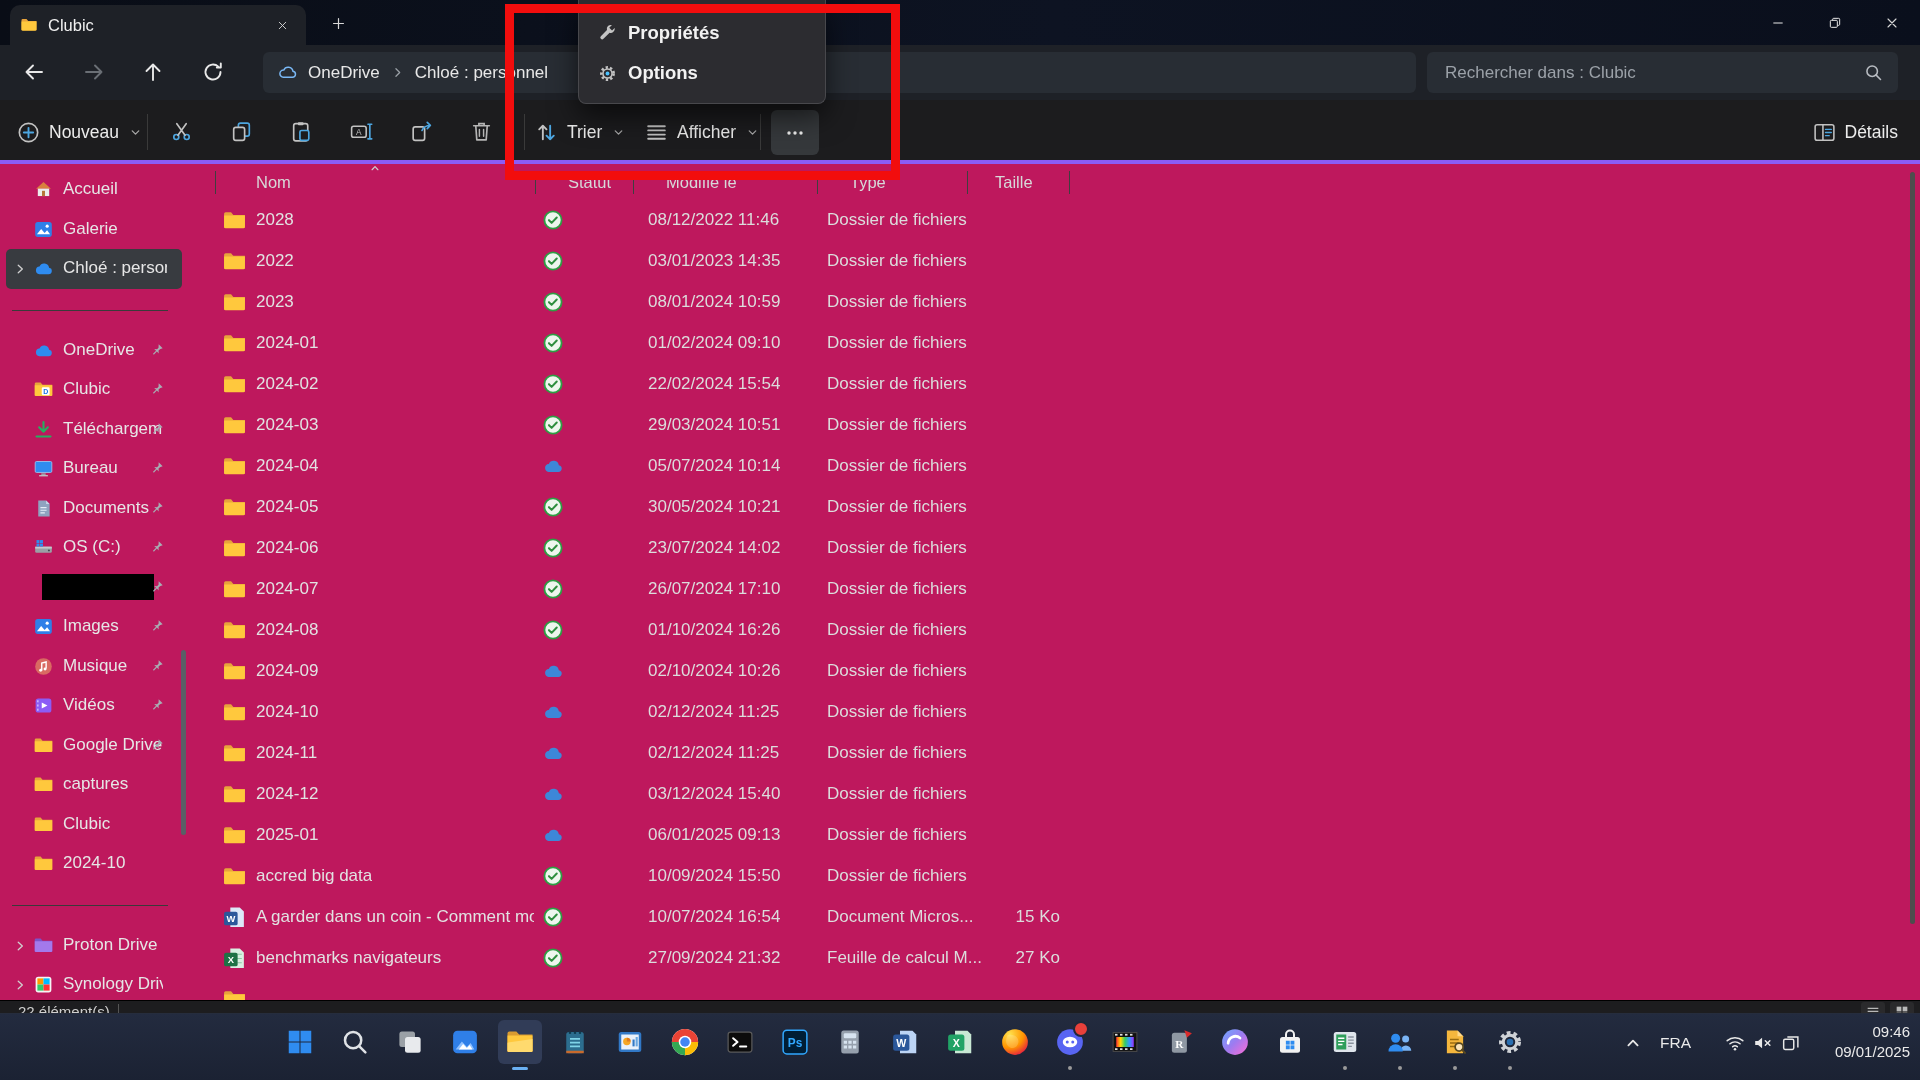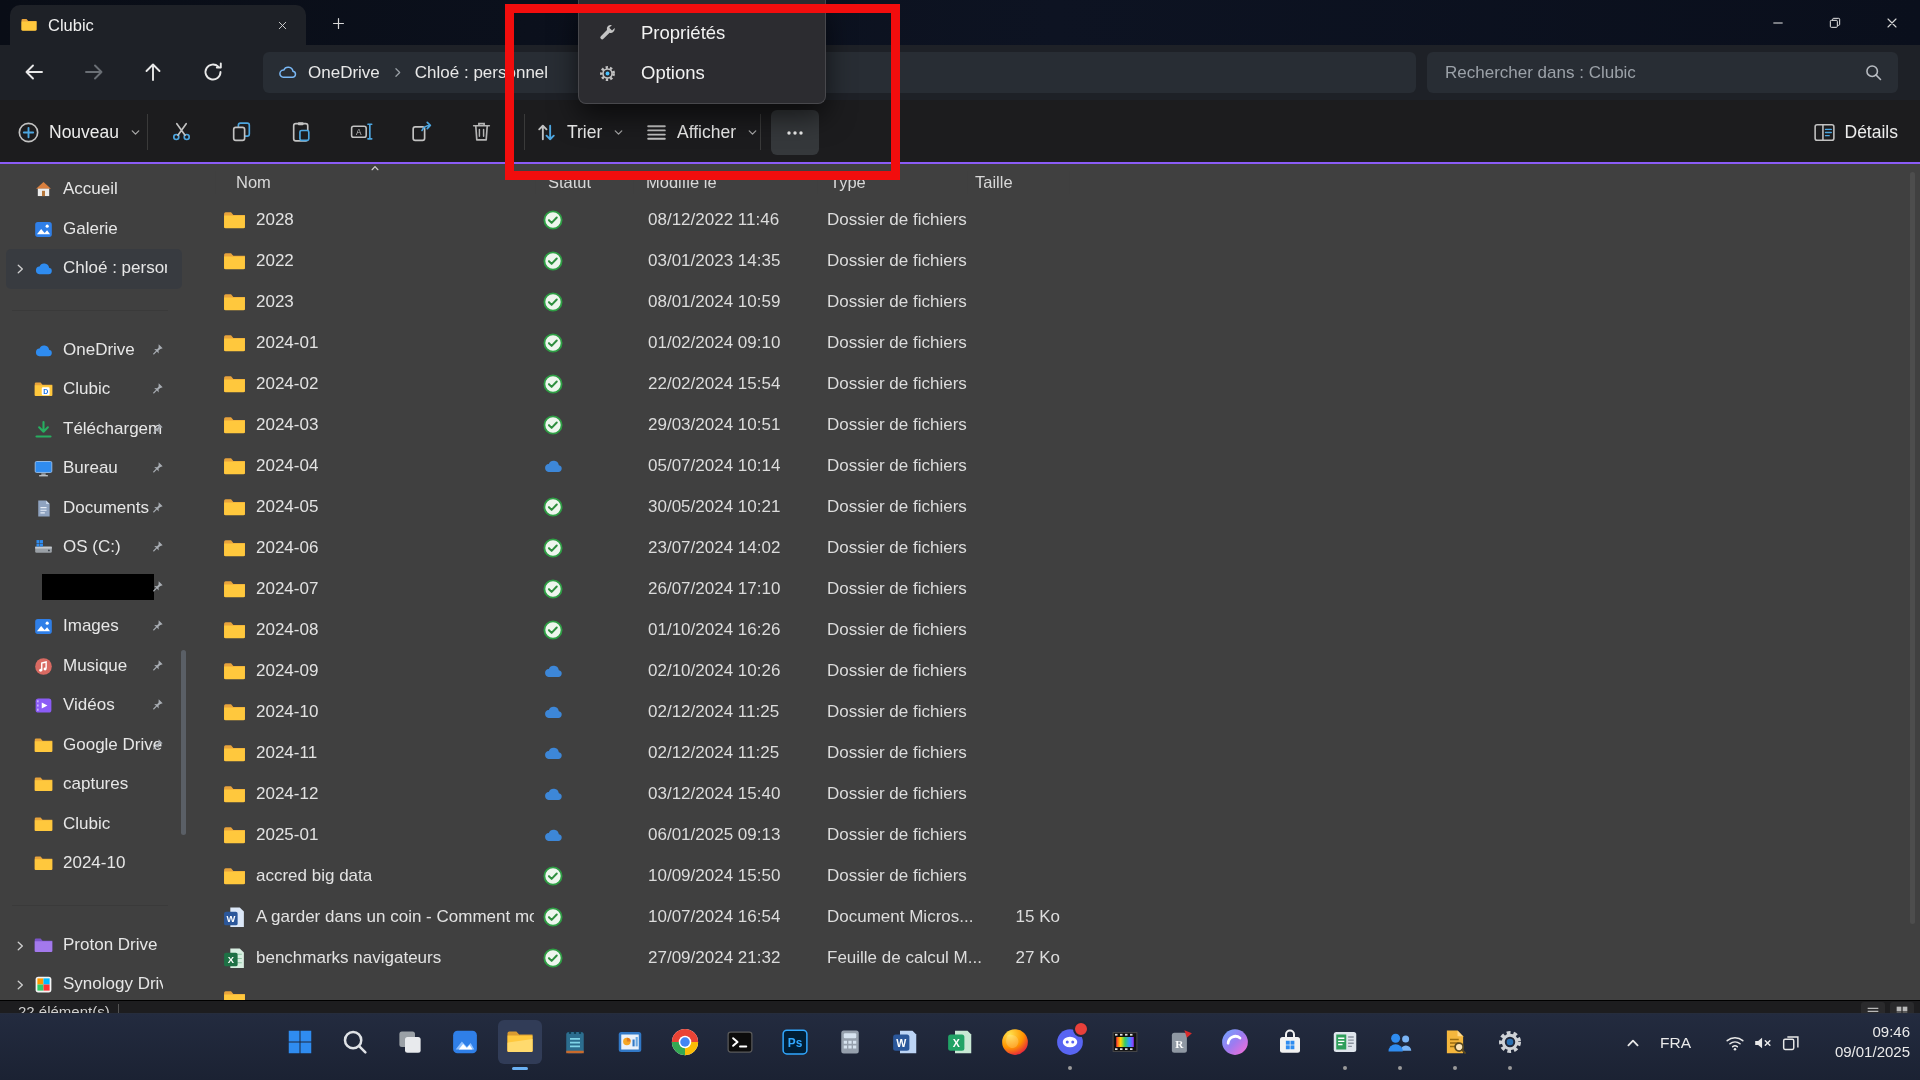--- a/index.html
+++ b/index.html
@@ -1,16 +1,16 @@
 <!DOCTYPE html>
 <html><head>
 <meta charset="utf-8">
 <style>
   html,body{margin:0;padding:0;background:#000;}
-  .screen{position:relative;width:1920px;height:1080px;overflow:hidden;background:#404040;
+  .screen{position:relative;width:1920px;height:1080px;overflow:hidden;background:#be185d;
     font-family:"Liberation Sans","DejaVu Sans",sans-serif;color:#e6e6e6;-webkit-font-smoothing:antialiased;}
   svg{display:block;}
   
   .titlebar{position:absolute;left:0;top:0;right:0;height:45px;
     background:linear-gradient(90deg,#090d16,#0d1322 55%,#0a0f1c);}
   .tab{position:absolute;left:10px;top:5px;width:296px;height:40px;background:#1e2127;
     border-radius:10px 10px 0 0;display:flex;align-items:center;padding:0 10px;gap:10px;box-sizing:border-box;}
   .tab-title{font-size:16.5px;color:#f0f0f0;flex:1;}
   .tab-close{width:28px;height:26px;display:flex;align-items:center;justify-content:center;border-radius:5px;}
   .newtab{position:absolute;left:325px;top:10px;width:26px;height:26px;display:flex;align-items:center;justify-content:center;}
@@ -21,53 +21,53 @@
   .nb{position:absolute;top:15px;width:24px;height:24px;}
   .addressbar{position:absolute;left:263px;top:7px;width:1153px;height:41px;background:#282d34;
     border-radius:6px;display:flex;align-items:center;padding:0 14px;gap:10px;box-sizing:border-box;font-size:17px;}
   .crumb{color:#e8e8e8;}
   .searchbox{position:absolute;left:1427px;top:7px;width:471px;height:41px;background:#282d34;border-radius:6px;}
   .searchbox input{position:absolute;left:0;top:0;width:100%;height:100%;background:transparent;border:none;outline:none;
     color:#fff;font-size:17px;padding:0 44px 0 18px;box-sizing:border-box;font-family:inherit;}
   .searchbox input::placeholder{color:#9ba1a8;opacity:1;}
   .searchmag{position:absolute;right:14px;top:10px;width:21px;height:21px;}
   
-  .cmdbar{position:absolute;left:0;top:100px;right:0;height:64px;background:#1c1c1e;border-bottom:2px solid #8b5cf6;box-sizing:border-box;}
+  .cmdbar{position:absolute;left:0;top:100px;right:0;height:64px;background:#1c1c1e;border-bottom:4px solid #8b5cf6;box-sizing:border-box;}
   .cmd-group{position:absolute;display:flex;align-items:center;gap:8px;height:46px;top:9px;font-size:17.5px;color:#ececec;}
   .cmd-sep{position:absolute;top:14px;width:1px;height:36px;background:#3a3a3a;}
   .cmd-ic24{width:25px;height:25px;}
   .more-btn{position:absolute;left:771px;top:10px;width:48px;height:45px;background:#35383b;border-radius:6px;
     display:flex;align-items:center;justify-content:center;}
   .chev-sm{width:13px;height:13px;margin-left:2px;}
   
   .ctx{position:absolute;left:578px;top:0;width:248px;height:104px;background:#2c2c30;border:1px solid #48484c;border-top:none;
     border-radius:0 0 8px 8px;box-shadow:0 12px 28px rgba(0,0,0,.6);z-index:40;box-sizing:border-box;padding-top:13px;}
-  .menu-item{height:40px;display:flex;align-items:center;gap:23px;margin:0 5px;padding:0 8px;border-radius:4px;
-    font-size:18.5px;color:#f2f2f2;}
+  .menu-item{height:40px;display:flex;align-items:center;gap:10px;margin:0 5px;padding:0 8px;border-radius:4px;
+    font-size:18.5px;color:#f2f2f2;font-weight:bold;}
   .m-ic{width:21px;height:21px;margin-left:5px;}
   .anno{position:absolute;left:505px;top:4px;width:395px;height:176px;border:9px solid #f20d0d;z-index:50;box-sizing:border-box;pointer-events:none;}
   
   .sidebar{position:absolute;left:0;top:164px;width:188px;height:836px;padding-top:6px;box-sizing:border-box;overflow:hidden;}
   .sitem{height:39.5px;position:relative;margin:0 6px;border-radius:5px;font-size:17px;color:#e6e6e6;}
   .s-chev{position:absolute;left:7px;top:13px;width:14px;height:14px;display:none;}
   .expandable .s-chev{display:block;}
   .s-ic{position:absolute;left:27px;top:9px;width:21px;height:21px;}
   .s-lbl{position:absolute;left:57px;top:9px;white-space:nowrap;overflow:hidden;max-width:100px;}
   .clipA .s-lbl{max-width:104px;}
   .s-pin{position:absolute;left:143px;top:11px;width:16px;height:16px;display:none;}
   .pinned .s-pin{display:block;}
   .selected{background:#383b40;}
   .s-block{display:none;position:absolute;left:36px;top:6px;width:112px;height:26px;background:#000;}
   .redacted .s-block{display:block;}
   .separator{height:42px;}
   .separator::after{content:"";position:absolute;left:6px;right:14px;top:21px;height:1px;background:#3a3a3a;}
   .side-scroll{position:absolute;left:181px;top:650px;width:5px;height:185px;background:#5a5f66;border-radius:3px;}
   
   .listhead{position:absolute;left:188px;top:168px;right:12px;height:28px;font-size:16.5px;color:#d8d8d8;}
-  .hcol{position:absolute;top:5px;white-space:nowrap;}
+  .hcol{position:absolute;top:5px;white-space:nowrap;margin-left:20px;}
   .c-nom{left:48px;} .c-statut{left:360px;} .c-date{left:458px;} .c-type{left:642px;} .c-taille{left:787px;}
   .hdiv{position:absolute;top:3px;width:1px;height:23px;background:#3f3f3f;}
   .sortcaret{position:absolute;left:180px;top:-7px;width:14px;height:14px;}
   .rows{position:absolute;left:188px;top:200px;right:12px;height:800px;overflow:hidden;}
   .frow{height:41px;position:relative;font-size:17px;color:#e2e2e2;}
   .f-ic{position:absolute;left:34px;top:8px;width:25px;height:25px;}
   .f-name{position:absolute;left:68px;top:10px;max-width:278px;white-space:nowrap;overflow:hidden;}
   .f-st{position:absolute;left:354px;top:9px;width:22px;height:22px;}
   .f-date{position:absolute;left:460px;top:10px;color:#dcdcdc;}
   .f-type{position:absolute;left:639px;top:10px;color:#dcdcdc;}

